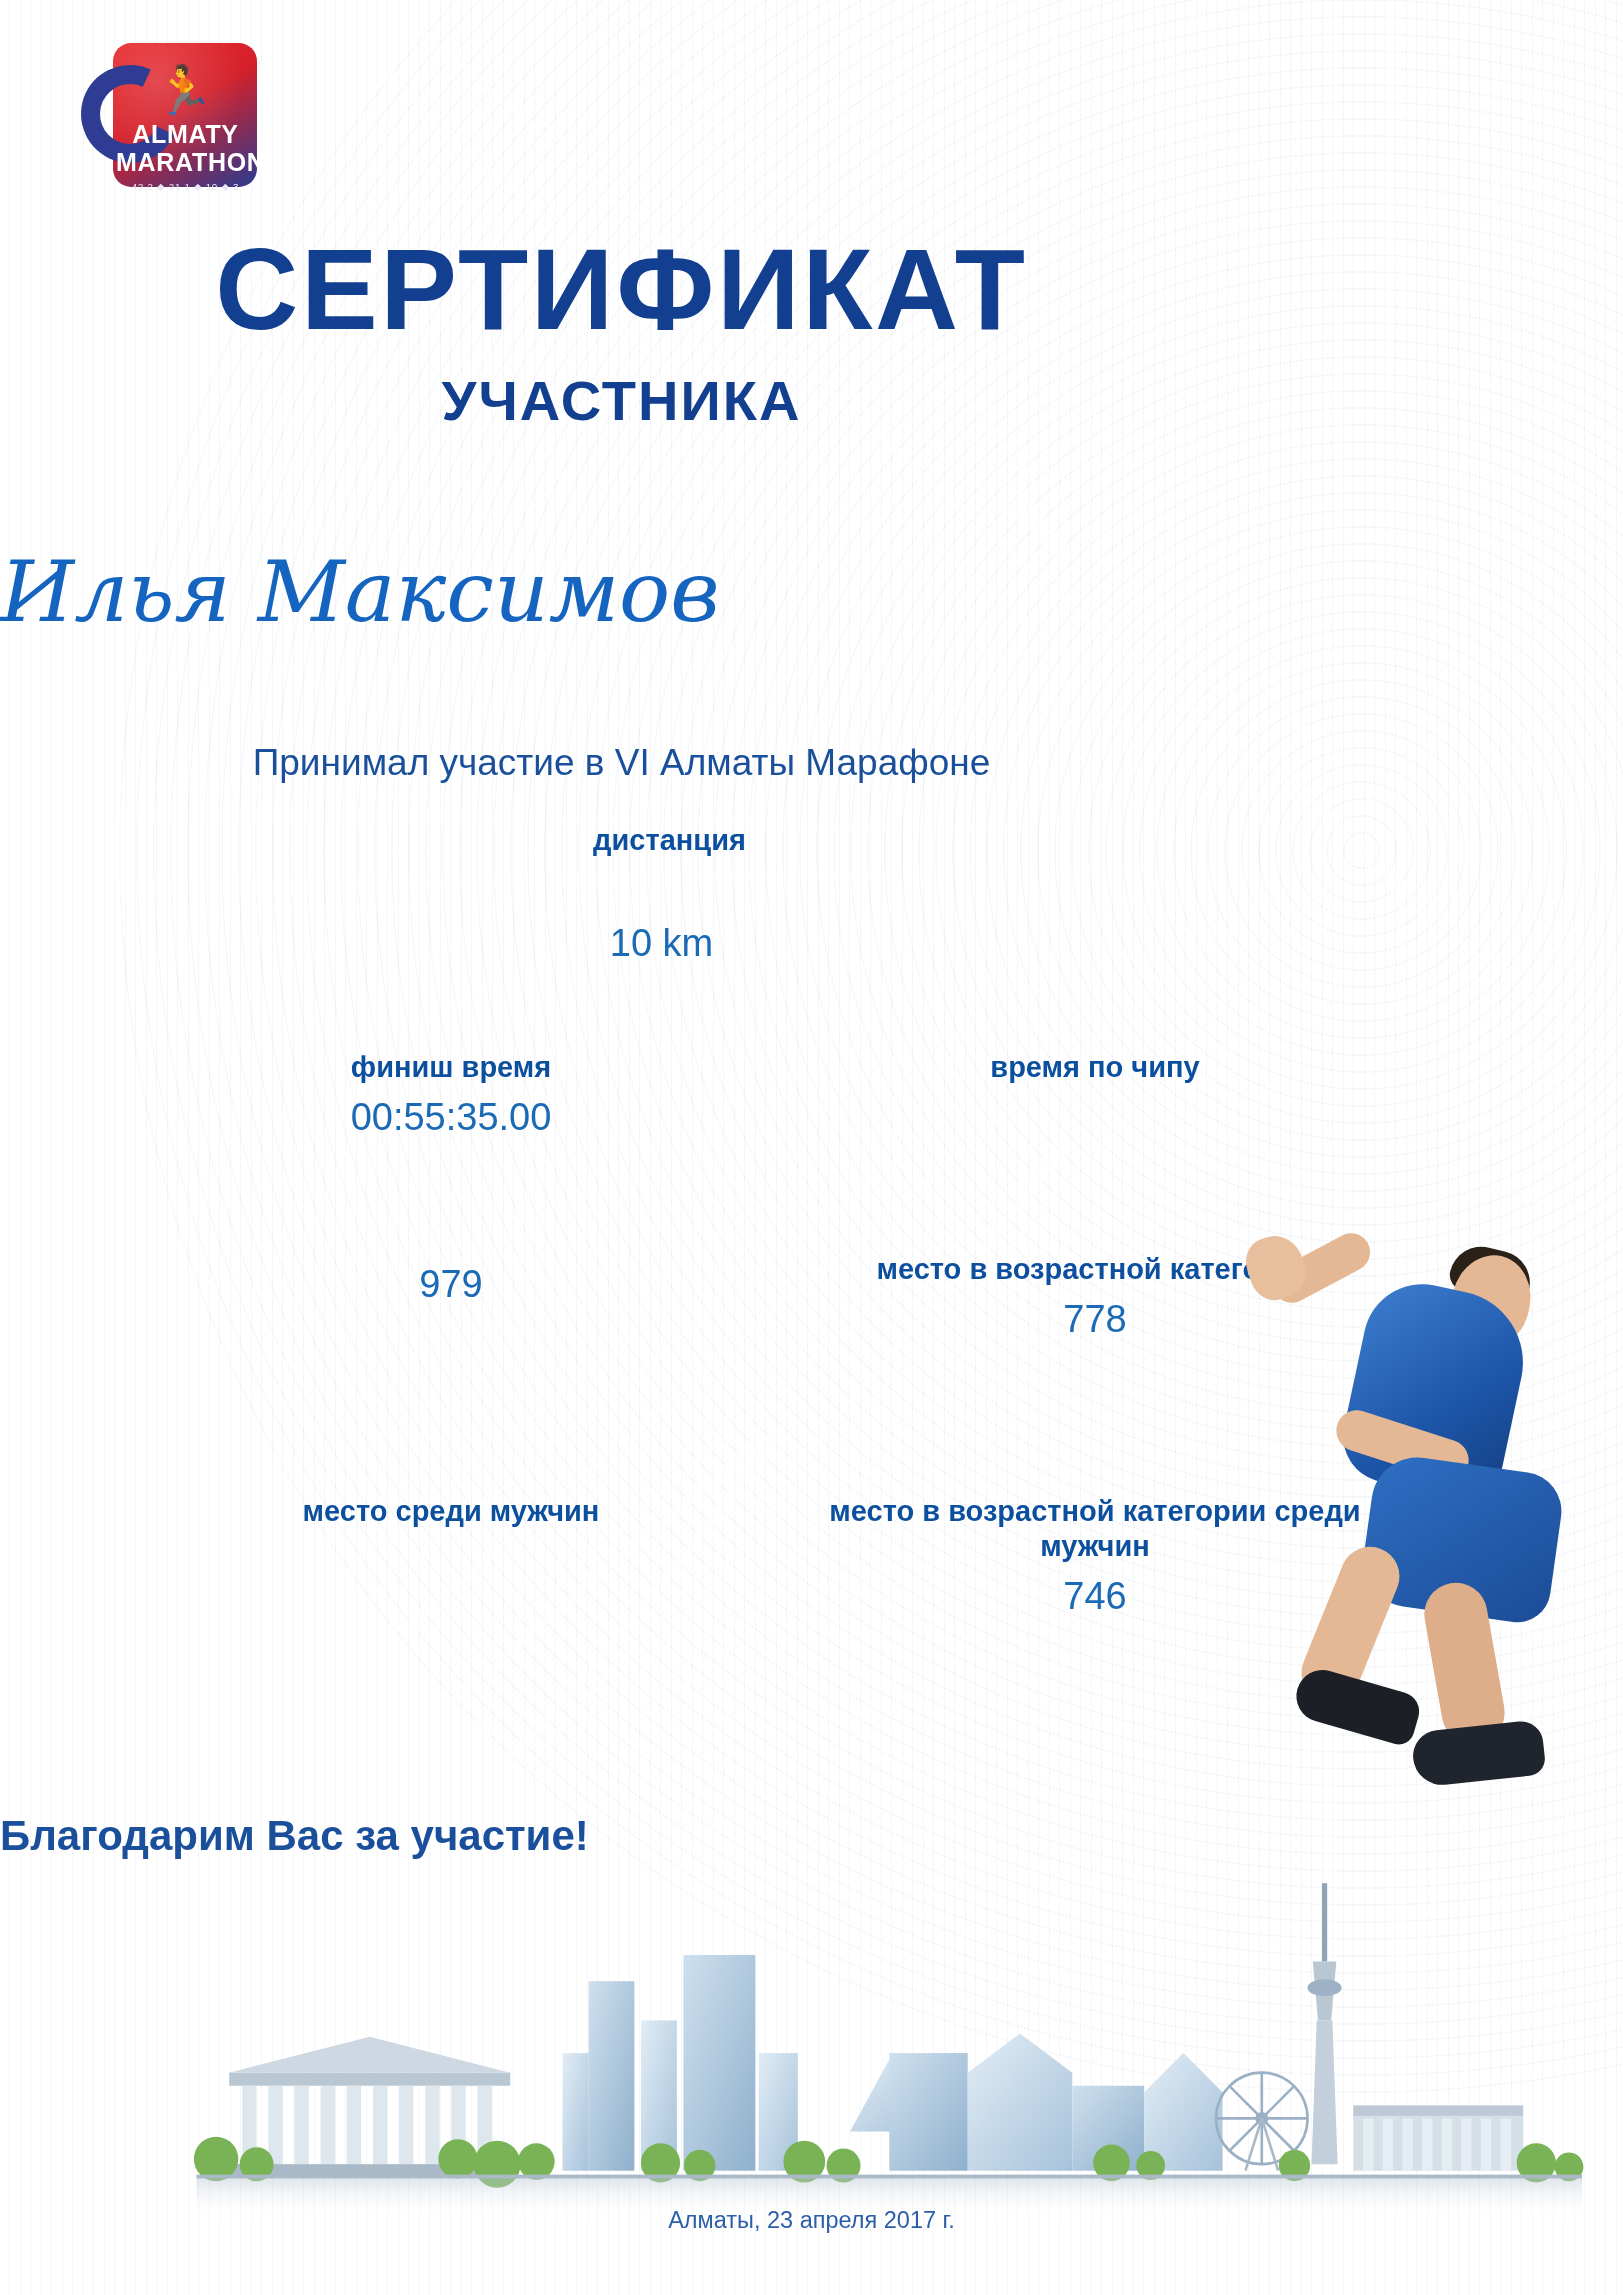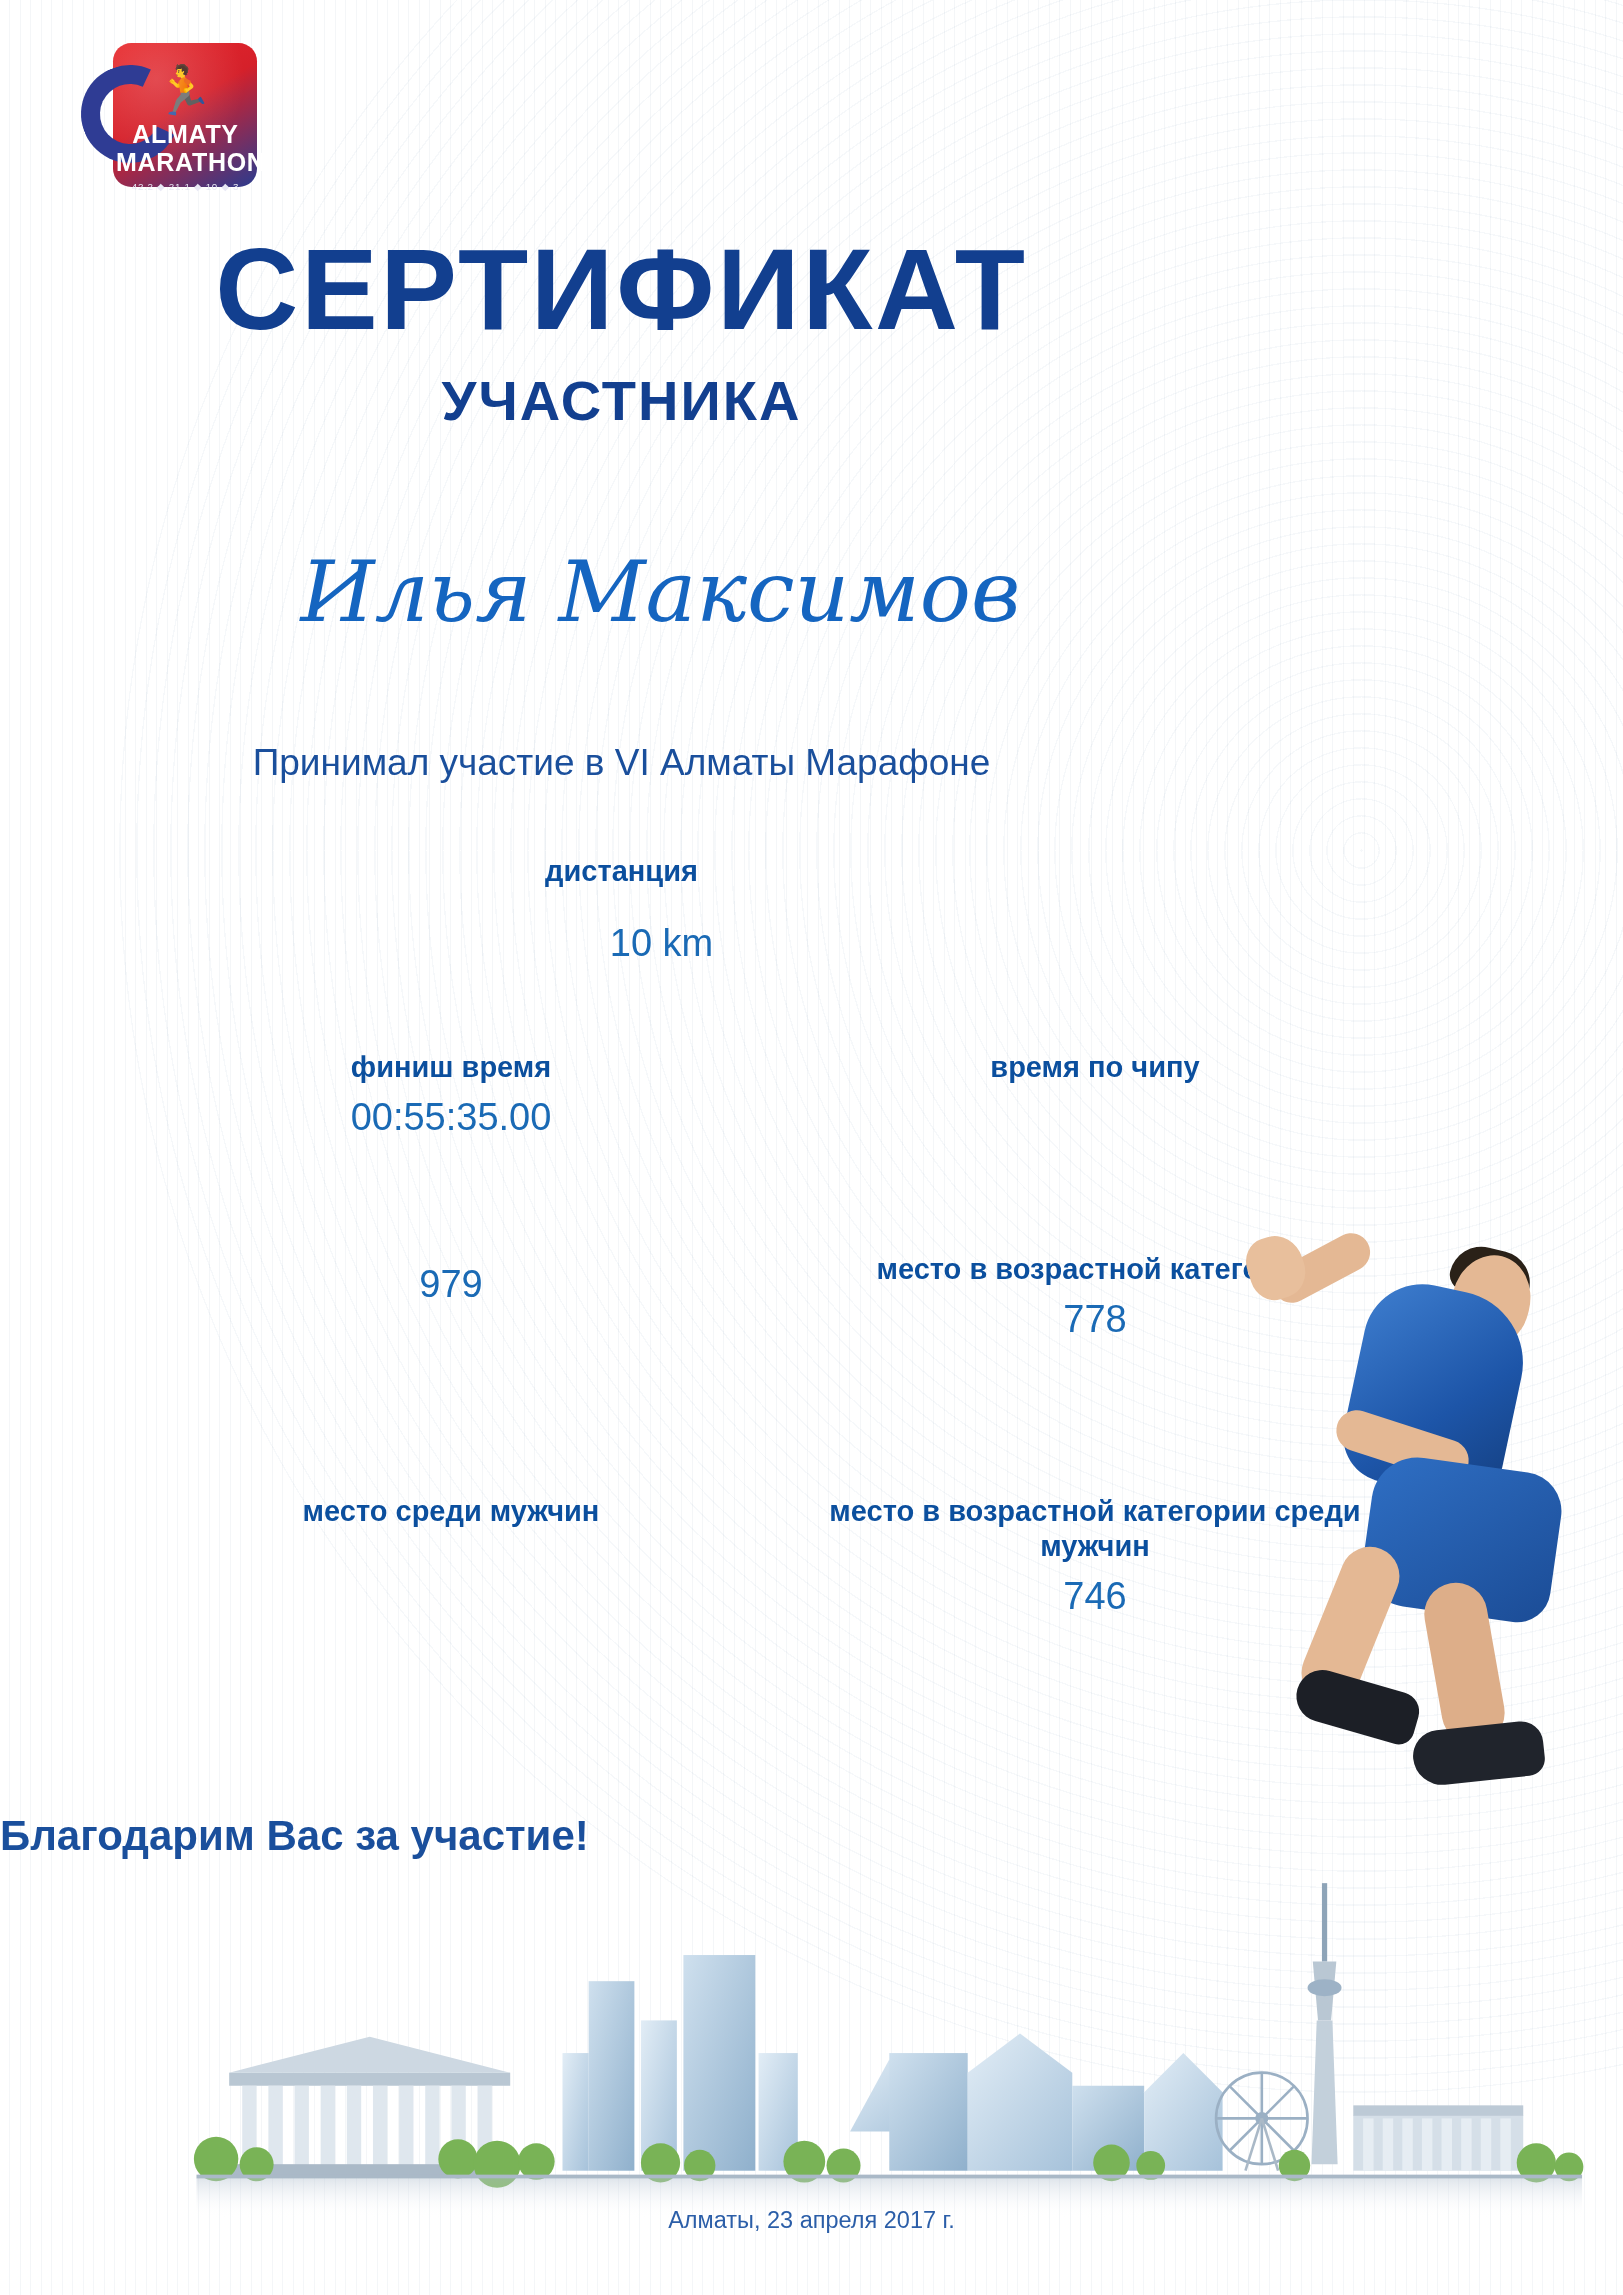--- a/index.html
+++ b/index.html
@@ -150,48 +150,47 @@
     font-weight: bold;
     letter-spacing: 2px;
     line-height: 1;
   }
 
   .name {
     position: absolute;
     left: 0;
     top: 549px;
     width: 1243px;
-    text-align: center;
     color: #1565c0;
     font-family: "DejaVu Serif", serif;
     font-style: italic;
     font-size: 85px;
     line-height: 1;
-    padding-left: 39px;
   }
 
   .participation {
     position: absolute;
     left: 0;
     top: 742px;
     width: 1243px;
     text-align: center;
     color: #1a4f9c;
     font-size: 37px;
   }
 
   .dist-label {
     position: absolute;
     left: 0;
-    top: 855px;
+    top: 824px;
     width: 1243px;
     text-align: center;
     color: #0b4f9e;
     font-size: 29px;
     font-weight: bold;
+    padding-left: 48px;
   }
   .dist-value {
     position: absolute;
     left: 0;
     top: 922px;
     width: 1243px;
     text-align: center;
     color: #1a6ab5;
     font-size: 38px;
     padding-left: 40px;

